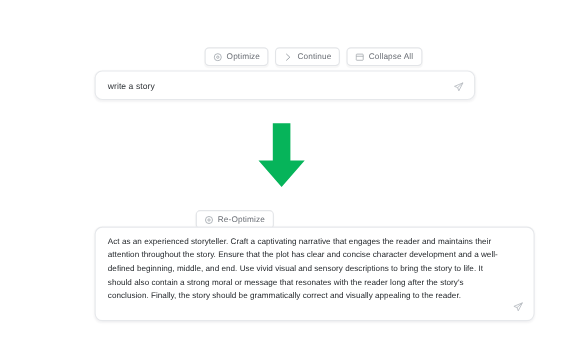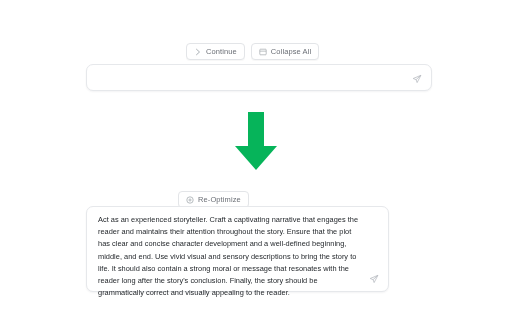--- a/index.html
+++ b/index.html
@@ -68,21 +68,21 @@
   }
   .card.input-card {
     left: 86px;
     top: 64px;
     width: 346px;
     height: 27px;
   }
   .card.output-card {
     left: 86px;
     top: 206px;
-    width: 303px;
+    width: 400px;
     height: 86px;
   }
 
   .input-value {
     position: absolute;
     left: 11px;
     top: 0;
     height: 27px;
     display: flex;
     align-items: center;
@@ -125,20 +125,29 @@
   }
   .arrow-wrap svg { display: block; width: 46px; height: 62px; }
 </style>
 </head>
 <body>
 
 <div class="page">
 
   <div class="btn-bar top">
 
+    <div class="pill">
+      <span class="ico">
+        <svg viewBox="0 0 16 16" width="8" height="8" fill="none" stroke="currentColor" stroke-width="1.4">
+          <circle cx="8" cy="8" r="6.4"></circle>
+          <circle cx="8" cy="8" r="2.1"></circle>
+        </svg>
+      </span>
+      <span class="lbl">Optimize</span>
+    </div>
 
     <div class="pill">
       <span class="ico">
         <svg viewBox="0 0 16 16" width="8" height="8" fill="none" stroke="currentColor" stroke-width="1.7" stroke-linecap="round" stroke-linejoin="round">
           <polyline points="5,2.5 11,8 5,13.5"></polyline>
         </svg>
       </span>
       <span class="lbl">Continue</span>
     </div>
 
@@ -148,20 +157,21 @@
           <rect x="1.6" y="2.4" width="12.8" height="11.2" rx="1.4"></rect>
           <line x1="1.6" y1="6.3" x2="14.4" y2="6.3"></line>
         </svg>
       </span>
       <span class="lbl">Collapse All</span>
     </div>
 
   </div>
 
   <div class="card input-card">
+    <div class="input-value" title="write a story">write a story</div>
     <div class="send-icon">
       <svg viewBox="0 0 16 16" fill="none" stroke="currentColor" stroke-width="1.25" stroke-linejoin="round">
         <path d="M14.2 2.1 1.9 7.2l4.6 1.8 1.7 4.7z"></path>
         <path d="M6.5 9.0 14.2 2.1"></path>
       </svg>
     </div>
   </div>
 
   <div class="arrow-wrap">
     <svg viewBox="0 0 46 62" preserveAspectRatio="none">

